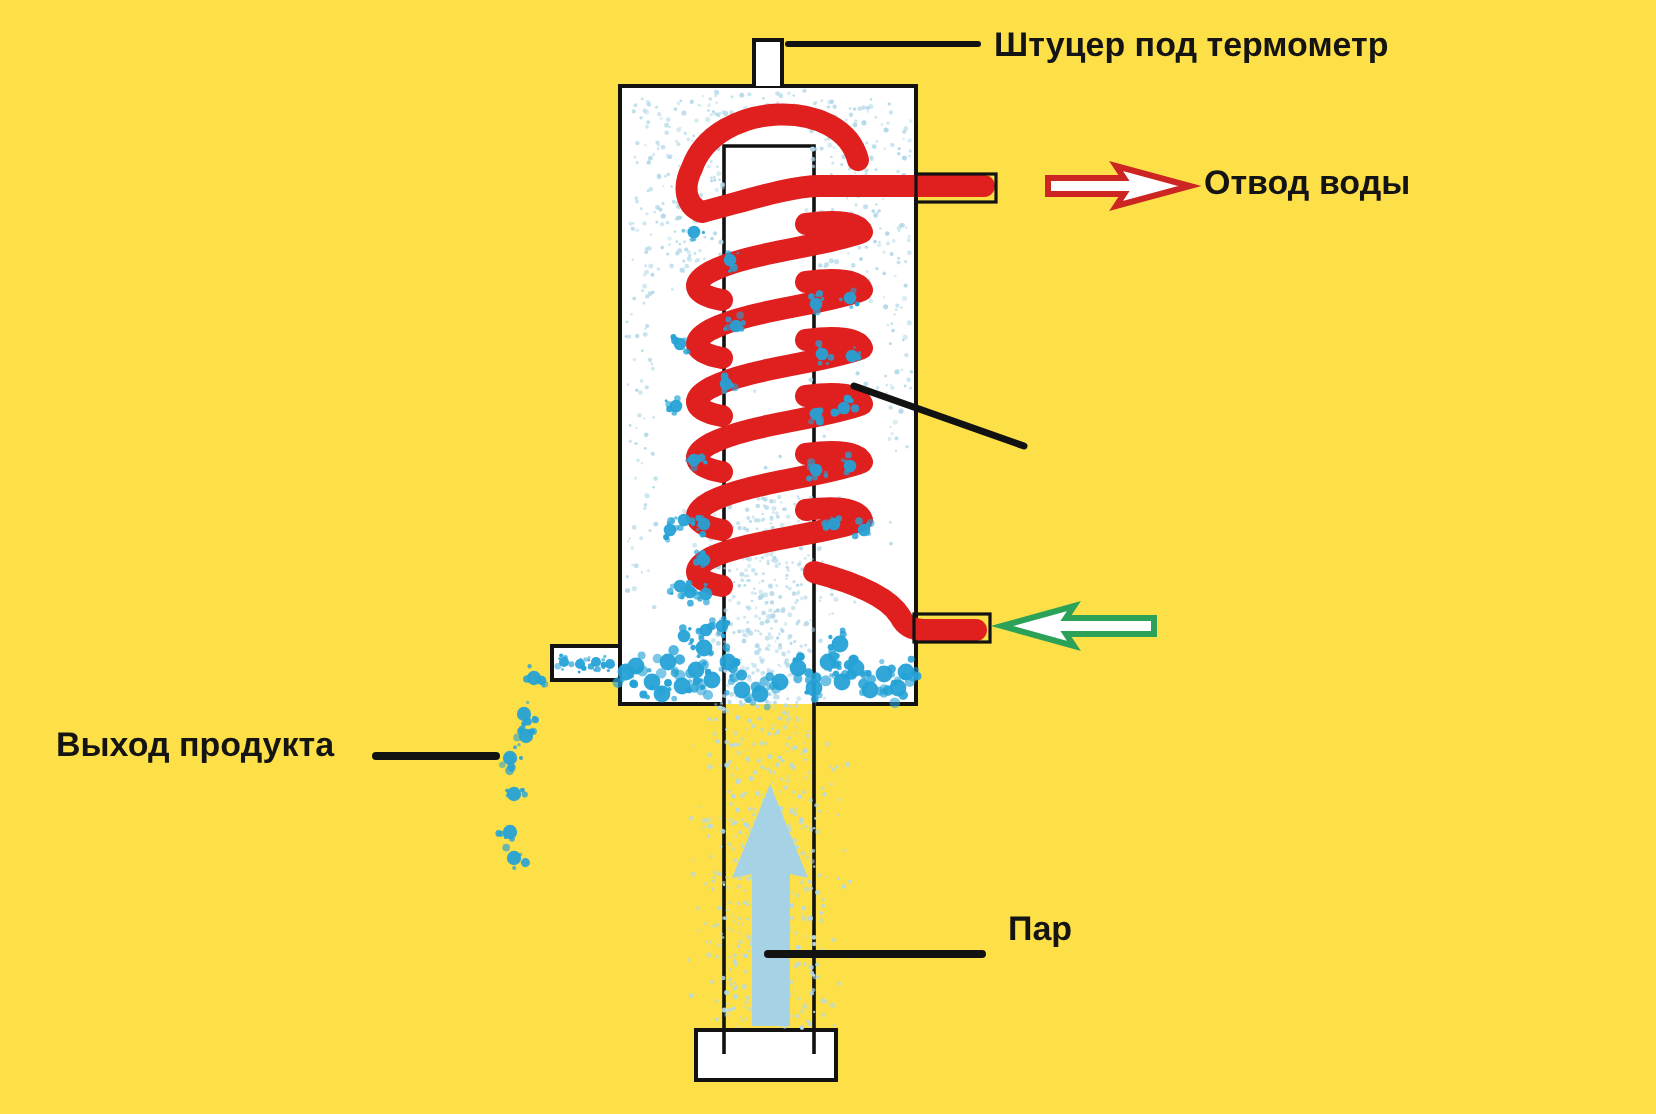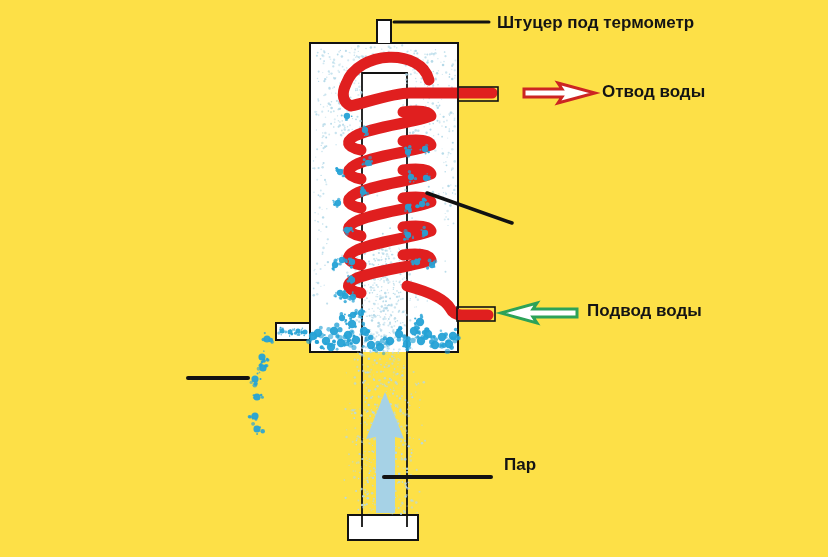--- a/index.html
+++ b/index.html
@@ -1834,15 +1834,15 @@
       <line x1="384" y1="477" x2="491" y2="477" stroke-width="4"></line>
     </g>
 
     <polygon points="524,89 562,89 558,83 595,93 558,103 562,97 524,97" fill="#ffffff" stroke-width="3" stroke-linejoin="miter" stroke="#cc2522"></polygon>
 
     <polygon points="501,313 537,303 533,309 577,309 577,317 533,317 537,323" fill="#ffffff" stroke-width="3" stroke-linejoin="miter" stroke="#2ca258"></polygon>
   </svg>
 
   <div class="lbl" style="left:497px;top:13px">Штуцер под термометр</div>
   <div class="lbl" style="left:602px;top:82px">Отвод воды</div>
-  <div class="lbl" style="left:587px;top:301px">Подвод воды</div>
+  <div class="lbl" style="left:28px;top:363px">Выход продукта</div>
   <div class="lbl" style="left:504px;top:455px">Пар</div>
 </div>
 
 </body></html>

